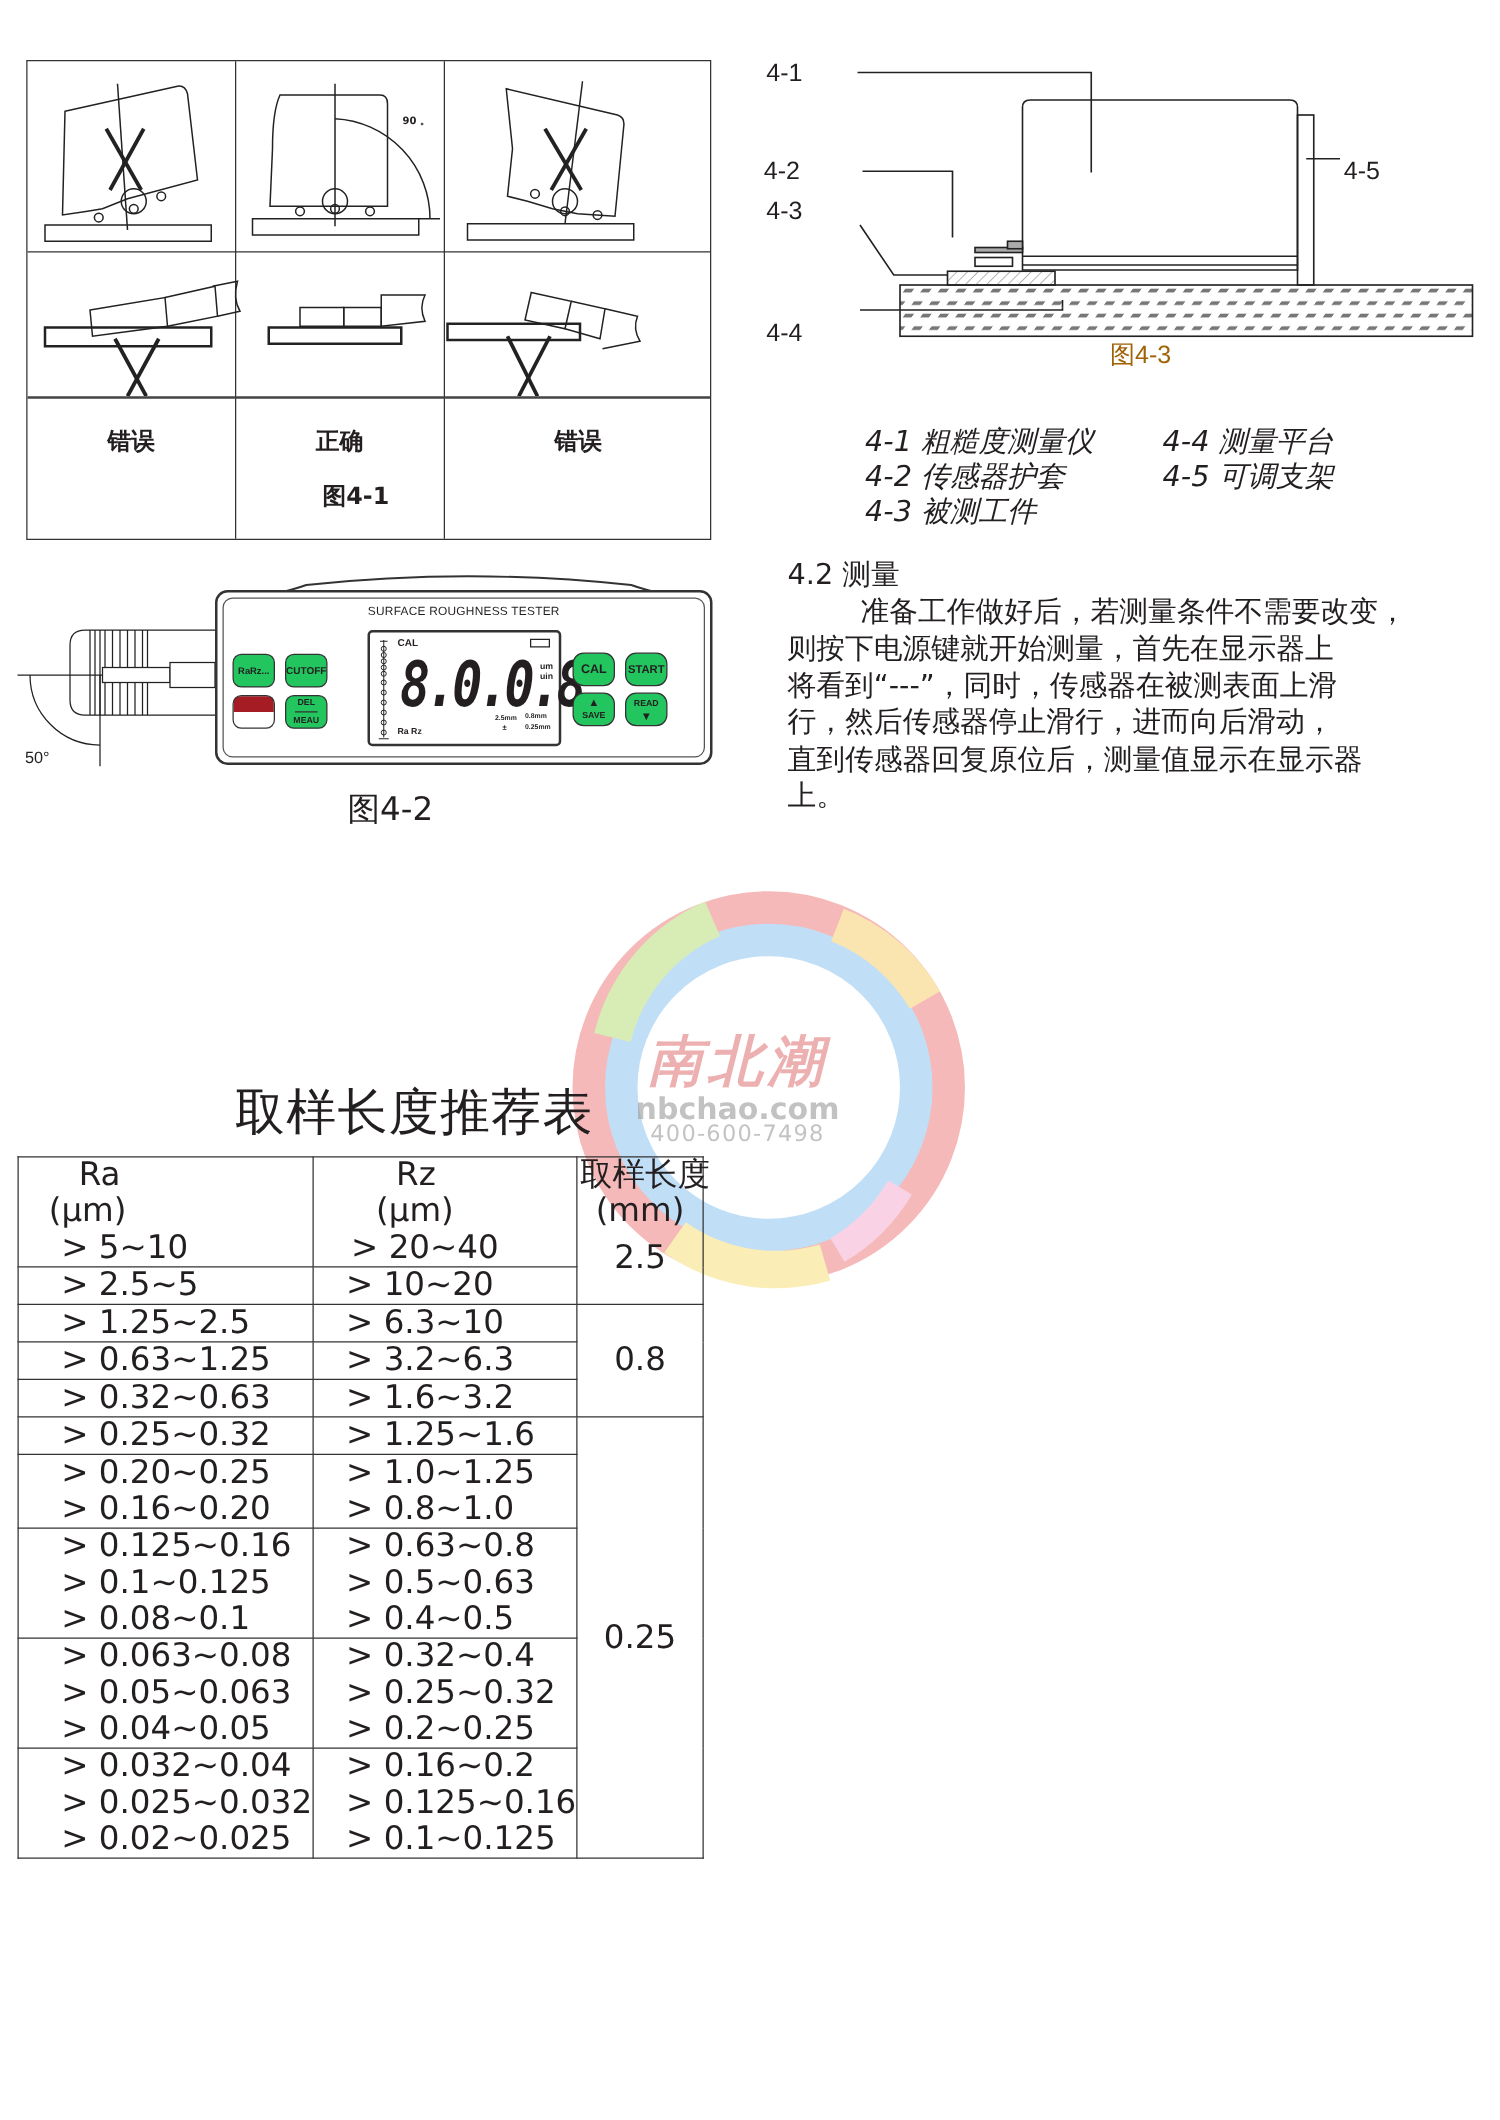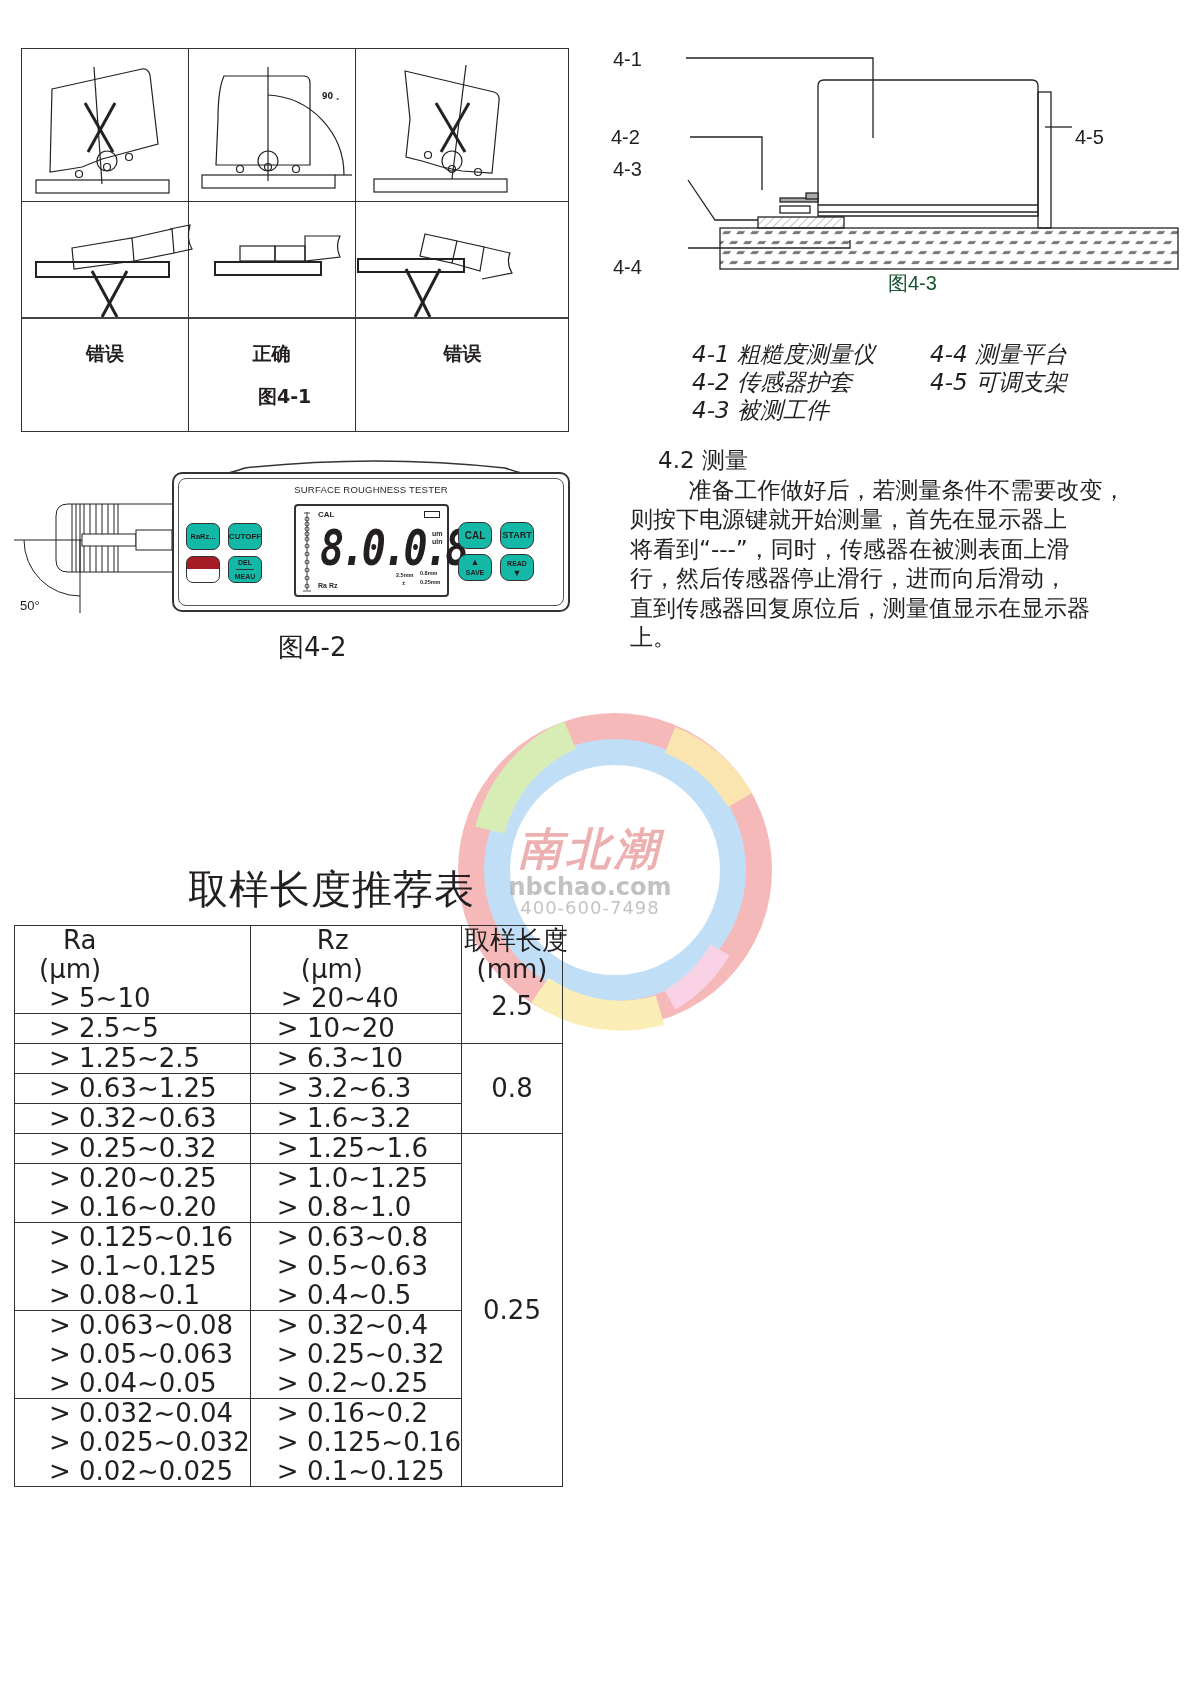--- a/index.html
+++ b/index.html
@@ -20,35 +20,35 @@
 
   
   #fig43 { left: 620px; top: 40px; width: 580px; height: 270px; }
   .callout { font-family: "Liberation Sans", sans-serif; font-size: 20px; color: #231f20; position: absolute; }
 
   #legend43 { left: 692px; top: 340px; font-size: 23px; line-height: 28px; }
   #legend43 .col { position: absolute; top: 0; white-space: nowrap; font-style: italic; }
 
   
   #sec42 { left: 630px; top: 446px; width: 570px; font-size: 23px; line-height: 29.5px; white-space: nowrap; }
-  #sec42 .title { margin-bottom: 0; margin-left: 28px; }
+  #sec42 .title { margin-bottom: 0; }
 
   
   #fig42 { left: 0; top: 460px; width: 590px; height: 210px; }
   .device-body { position: absolute; left: 172px; top: 12px; width: 398px; height: 140px;
                  border: 2px solid #333; border-radius: 10px; background: #fff; }
   .device-inner { position: absolute; left: 4px; top: 4px; right: 4px; bottom: 4px;
                   border: 1px solid #555; border-radius: 8px; }
   .dev-title { position: absolute; left: 0; right: 0; top: 10px; text-align: center; font-family: "Liberation Sans", sans-serif;
                font-size: 9.5px; letter-spacing: 0.2px; }
   .lcd { position: absolute; left: 120px; top: 30px; width: 155px; height: 93px; border: 2px solid #333; border-radius: 4px; background: #fff; }
   .lcd .digits { position: absolute; left: 24px; top: 14px; font-family: "DejaVu Sans Mono", monospace; font-size: 50px;
                  font-weight: bold; font-style: italic; letter-spacing: -4px; line-height: 56px; transform: scaleX(0.8); transform-origin: left; }
   .lcd .small { position: absolute; font-size: 7px; font-weight: bold; font-family: "Liberation Sans", sans-serif; }
-  .dbtn { position: absolute; width: 34px; height: 27px; border: 1.5px solid #333; border-radius: 7px; background: #14b8a6;
+  .dbtn { position: absolute; width: 34px; height: 27px; border: 1.5px solid #333; border-radius: 7px; background: #22c55e;
           font-family: "Liberation Sans", sans-serif; font-weight: bold; text-align: center; display: flex; flex-direction: column;
           align-items: center; justify-content: center; font-size: 10px; line-height: 11px; cursor: pointer; }
   .dbtn.power { background: linear-gradient(#a51c24 0 50%, #fff 50% 100%); }
   .dbtn .sm { font-size: 7px; }
   .fig42-cap { position: absolute; left: 278px; top: 170px; font-size: 26px; }
 
   
   #tbl-title { left: 140px; top: 862px; font-size: 40px; letter-spacing: 1px; margin-left: 48px; }
   #tbl { left: 14px; top: 925px; width: 549px; border-collapse: collapse; font-size: 26px; line-height: 29px; }
   #tbl td { border: 1.5px solid #333; vertical-align: top; padding: 0; margin-left: 24px; }
@@ -172,21 +172,21 @@
       <polyline points="68,208 230,208 230,206"></polyline>
       <line x1="230" y1="206" x2="230" y2="200"></line>
       <line x1="425" y1="87" x2="452" y2="87"></line>
     </g>
   </svg>
   <span class="callout" style="left:-7px;top:8px">4-1</span>
   <span class="callout" style="left:-9px;top:86px">4-2</span>
   <span class="callout" style="left:-7px;top:118px">4-3</span>
   <span class="callout" style="left:-7px;top:216px">4-4</span>
   <span class="callout" style="left:455px;top:86px">4-5</span>
-  <span class="callout" style="left:268px;top:230px;font-size:20px;color:#14532d">图4-3</span>
+  <span class="callout" style="left:268px;top:230px;font-size:20px;color:#a16207">图4-3</span>
 </div>
 
 <div id="legend43" class="abs">
   <div class="col" style="left:0">
     <div>4-1 粗糙度测量仪</div>
     <div>4-2 传感器护套</div>
     <div>4-3 被测工件</div>
   </div>
   <div class="col" style="left:238px">
     <div>4-4 测量平台</div>

